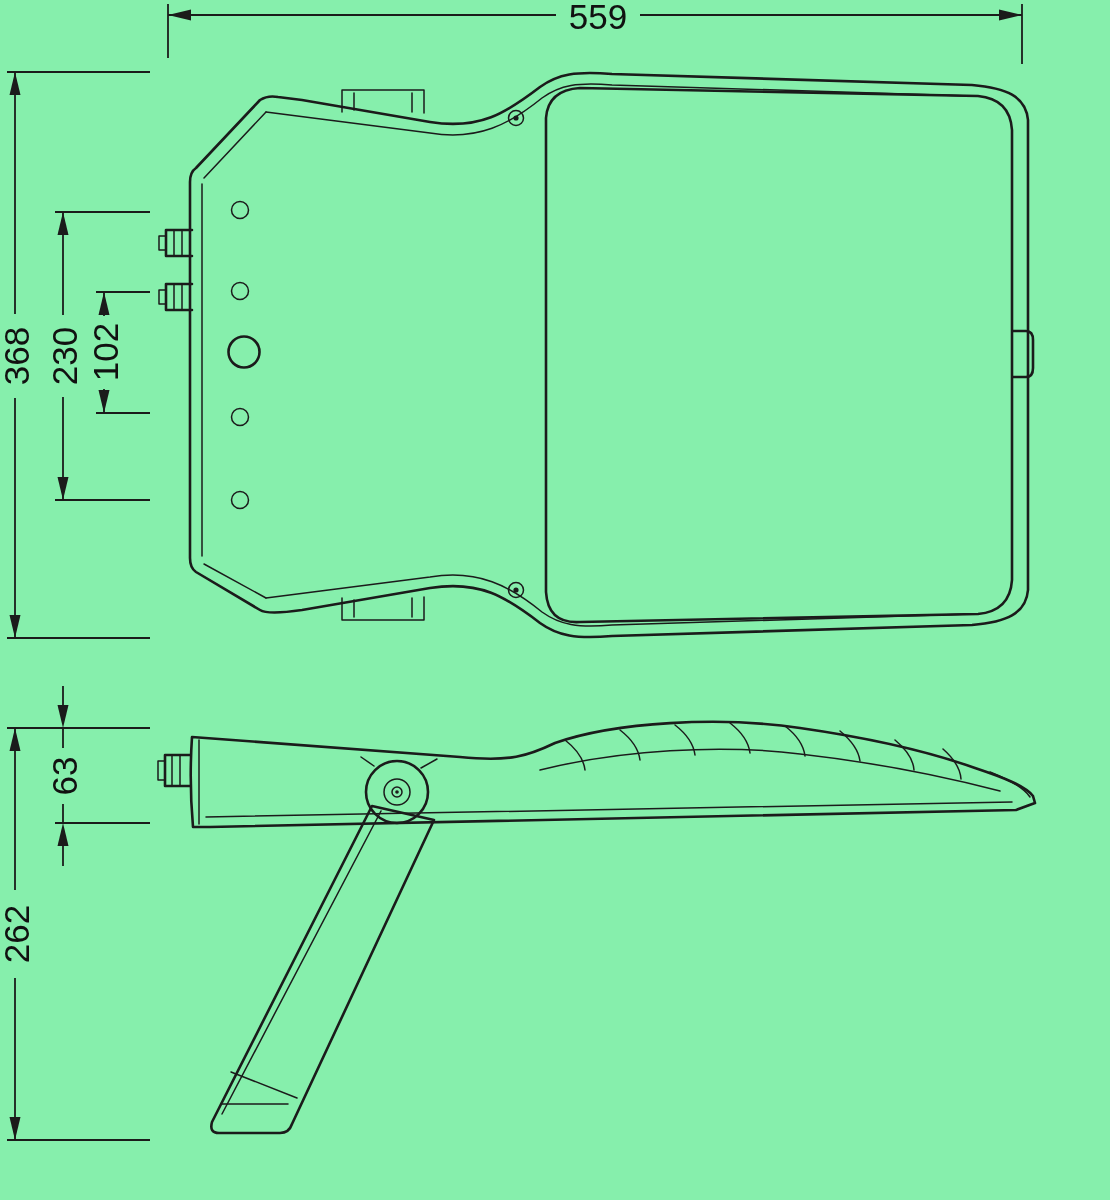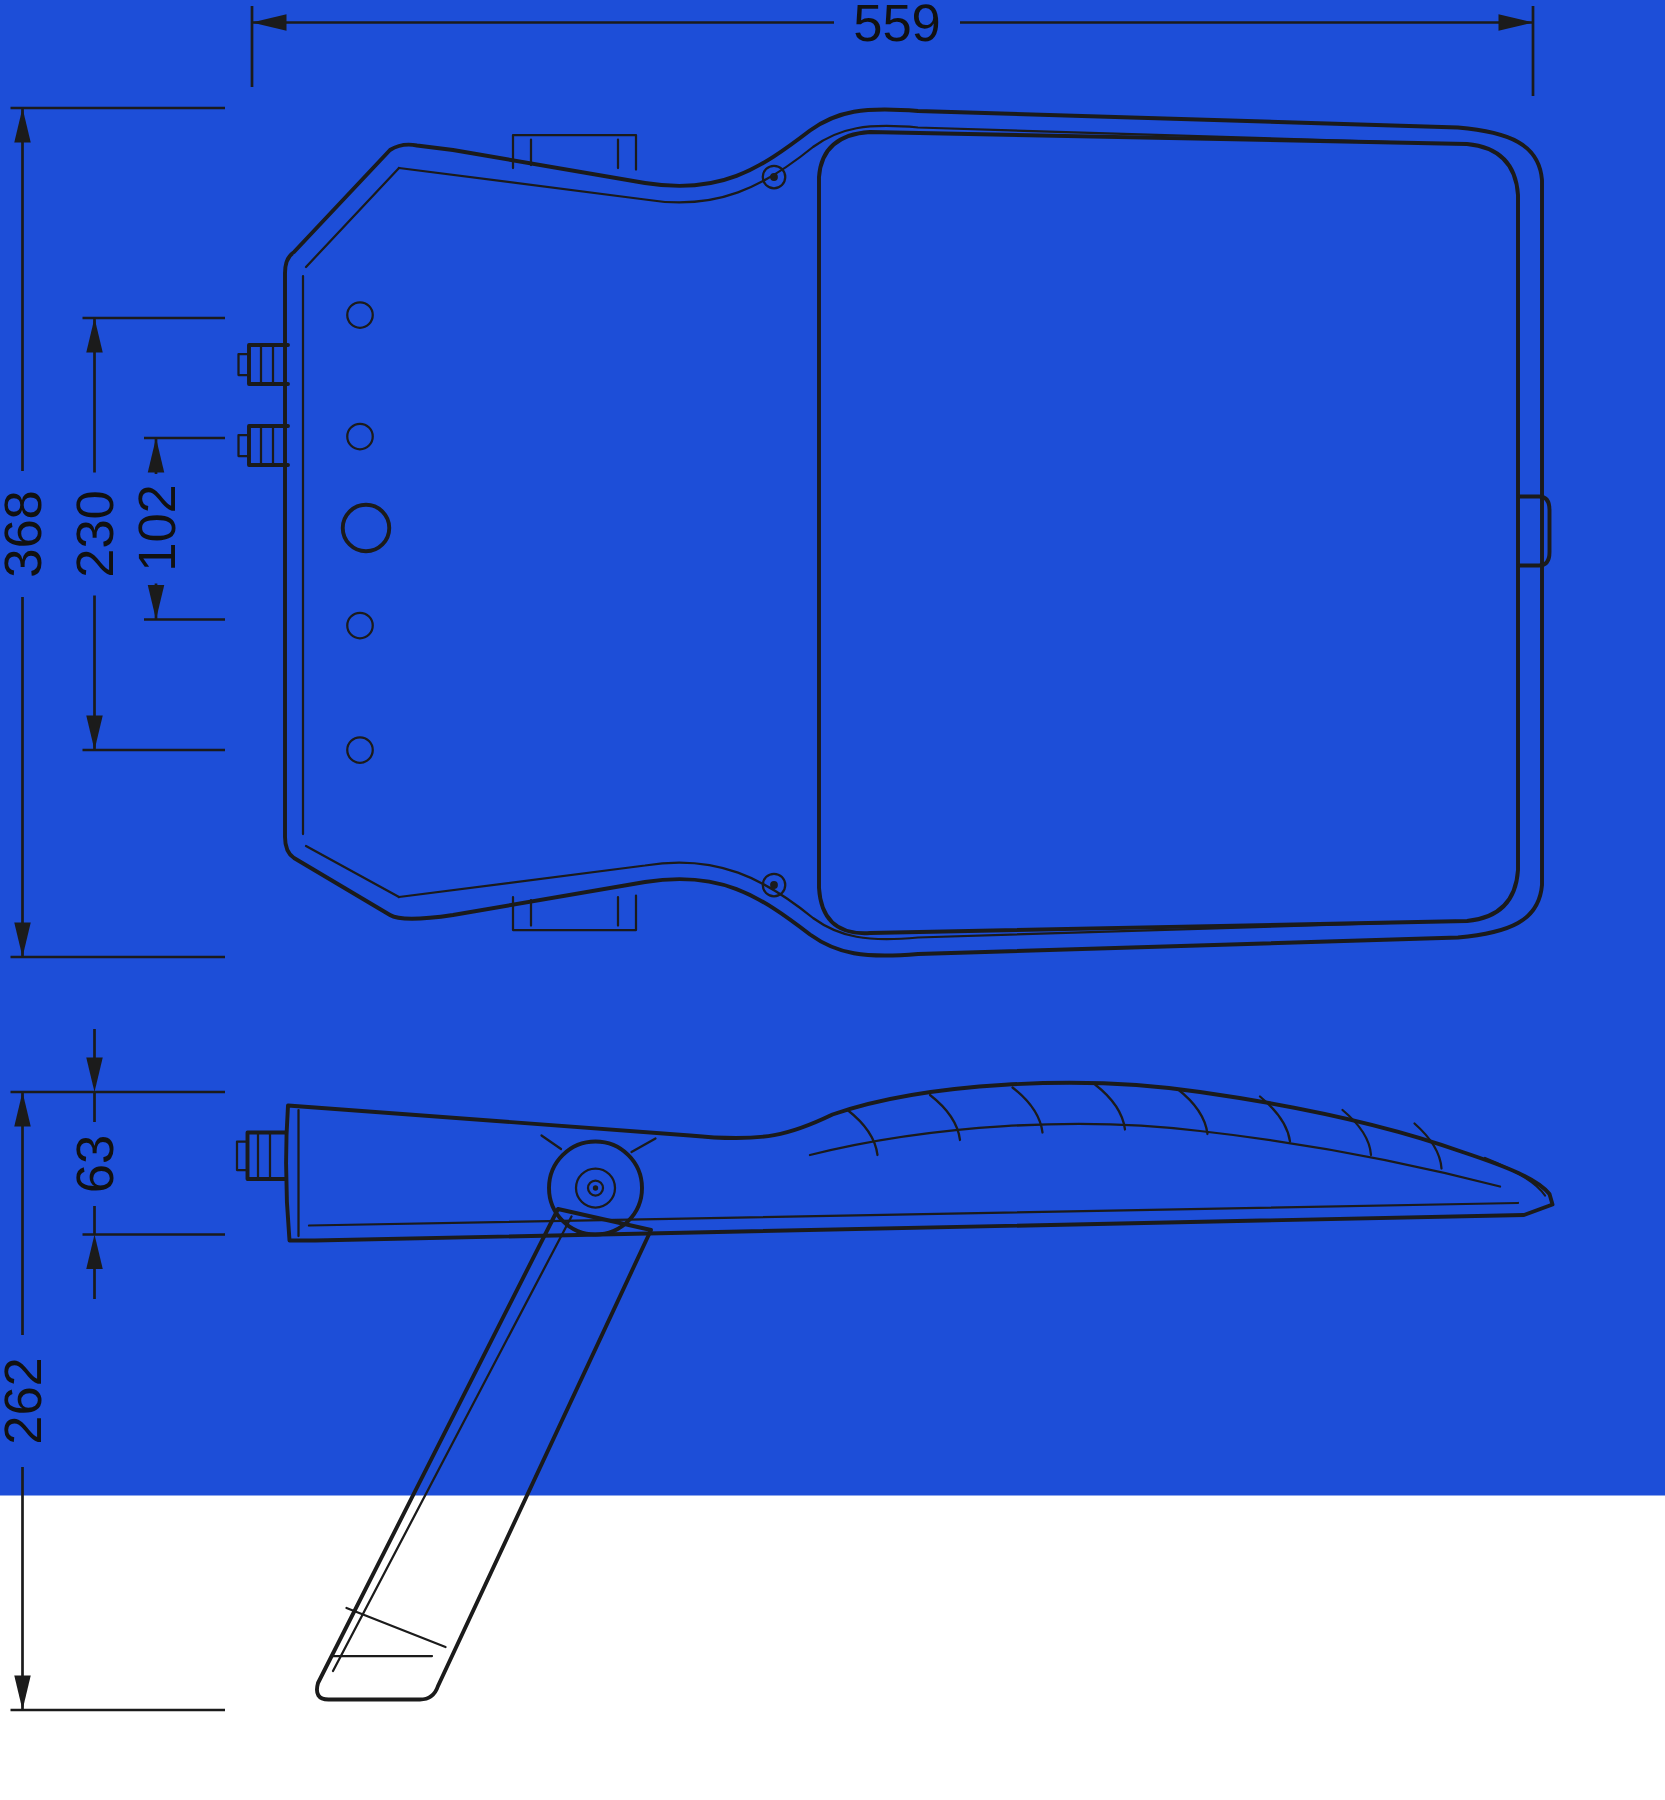--- a/index.html
+++ b/index.html
@@ -6,23 +6,23 @@
     margin: 0;
     padding: 0;
     background: #ffffff;
     width: 1110px;
     height: 1200px;
     overflow: hidden;
     font-family: "Liberation Sans", sans-serif;
   }
   .drawing-wrap {
     width: 1110px;
-    height: 997px;
+    height: 1200px;
     position: relative;
-    background: #1d4ed8;
+    background: #86efac;
   }
   svg { display: block; }
   .outline   { fill: none; stroke: #1b1b1b; stroke-width: 2.6; stroke-linejoin: round; stroke-linecap: round; }
   .inner     { fill: none; stroke: #1b1b1b; stroke-width: 1.5; stroke-linejoin: round; stroke-linecap: round; }
   .dimline   { fill: none; stroke: #1b1b1b; stroke-width: 1.8; }
   .arrow     { fill: #1b1b1b; stroke: none; }
   .dimtext   { fill: #111111; font-family: "Liberation Sans", sans-serif; font-size: 35px; font-weight: 400; }
   .holefill  { fill: #1b1b1b; stroke: none; }
 </style>
 </head>

